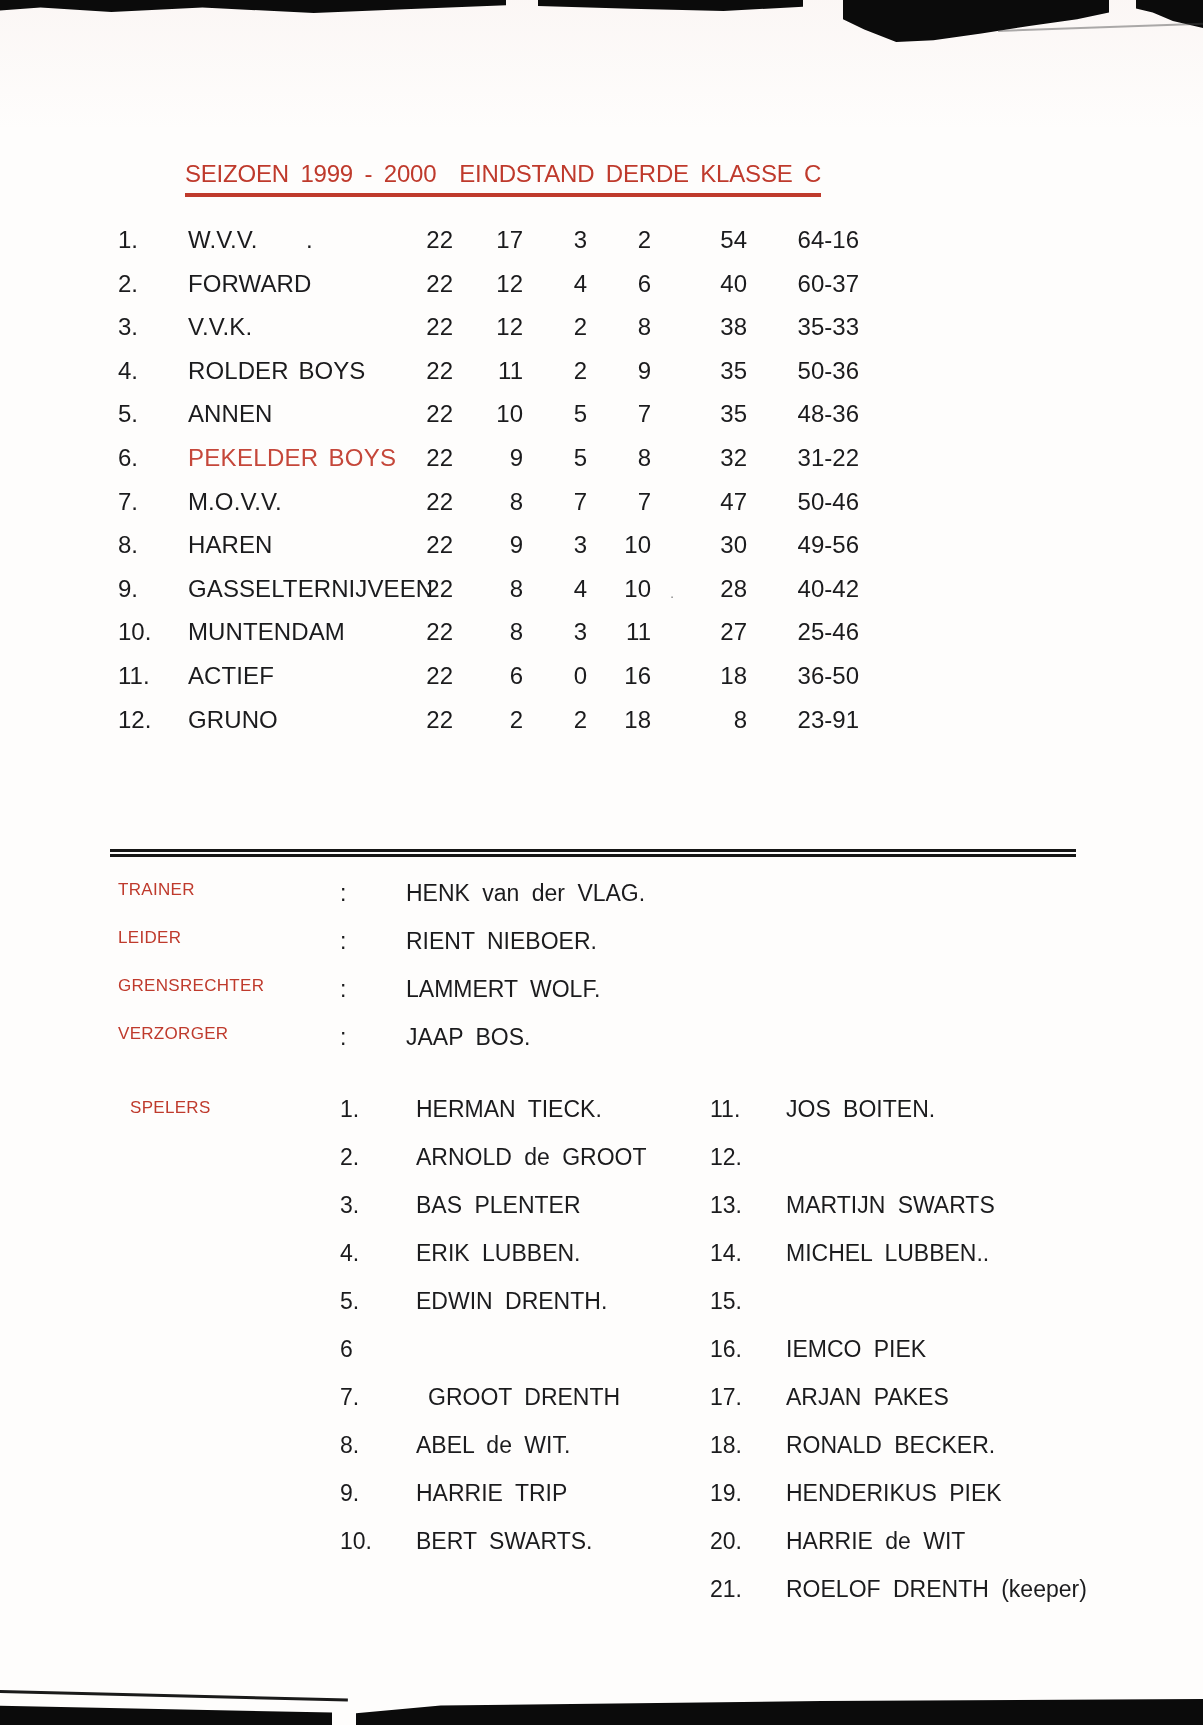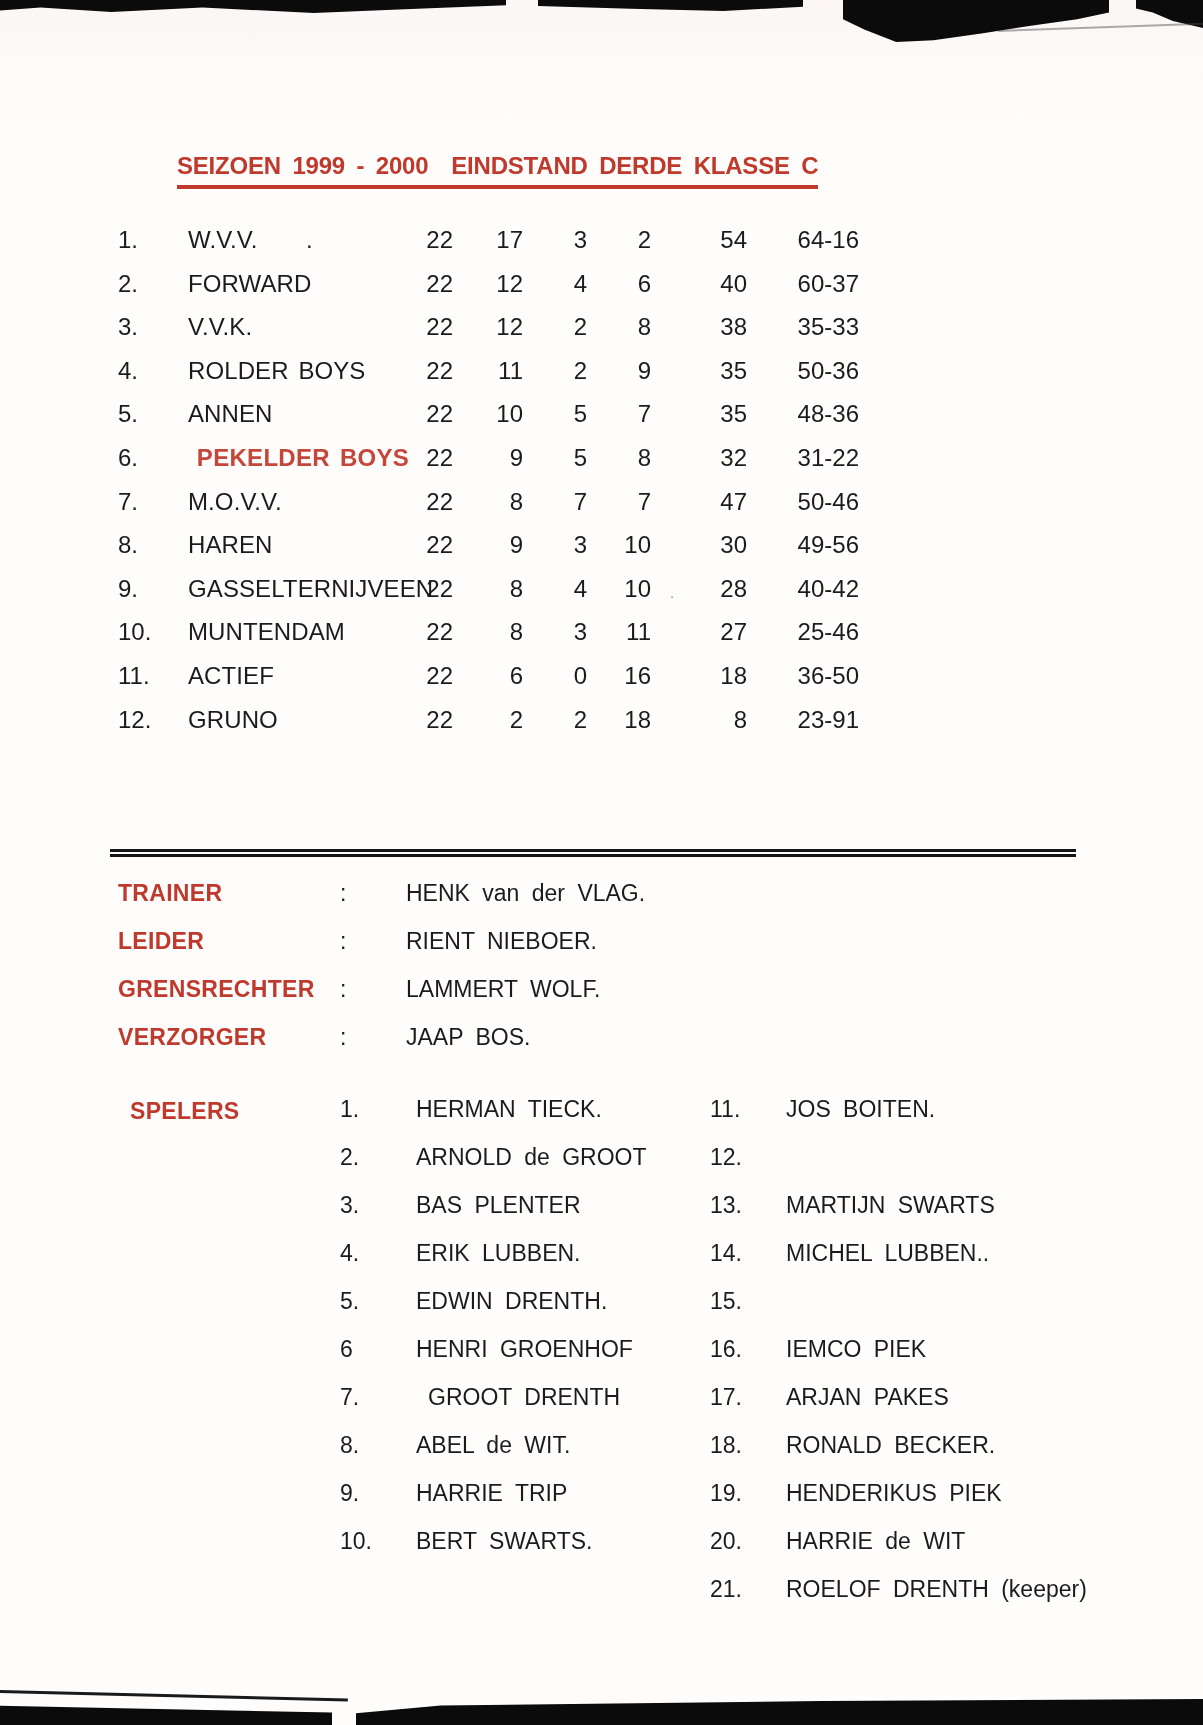--- a/index.html
+++ b/index.html
@@ -22,45 +22,45 @@
   .line-tr{position:absolute;left:998px;top:30px;width:205px;height:2px;
         background:rgba(70,70,70,0.45);transform:rotate(-2deg);transform-origin:0 0;}
   .line-bl{position:absolute;left:0;top:1690px;width:348px;height:3px;background:#1a1a1a;
         transform:rotate(1.4deg);transform-origin:0 0;}
   .art-e{left:0;top:1701px;width:332px;height:24px;
         clip-path:polygon(0 20%,100% 48%,100% 100%,0 100%);}
   .art-f{left:356px;top:1699px;width:847px;height:26px;
         clip-path:polygon(0 55%,10% 25%,55% 8%,100% 0,100% 100%,0 100%);}
 
   
-  .title{position:absolute;left:177px;top:152px;margin:0;font-size:24px;font-weight:700;
+  .title{position:absolute;left:177px;top:152px;margin:8px;font-size:24px;font-weight:400;
         color:var(--red);letter-spacing:-0.2px;word-spacing:5px;white-space:nowrap;
         border-bottom:4px solid var(--red);padding-bottom:5px;}
 
   
   .standings{position:absolute;left:118px;top:226px;width:760px;}
   .srow{display:flex;align-items:flex-start;height:43.6px;font-size:24px;position:relative;}
   .c{display:inline-block;flex:none;white-space:nowrap;}
   .rank{width:70px;}
   .team{width:230px;position:relative;letter-spacing:0.1px;word-spacing:3px;}
   .num{text-align:right;}
   .p{width:35px;} .w{width:70px;} .d{width:64px;} .l{width:64px;}
   .pts{width:96px;} .goals{width:112px;text-align:right;}
-  .hl{color:var(--red2);font-weight:700;letter-spacing:0.3px;text-align:center;}
+  .hl{color:var(--red2);font-weight:400;letter-spacing:0.3px;}
   .stray-dot{position:absolute;left:118px;top:0;}
   .pre-pts-dot{position:absolute;left:552px;top:9px;font-size:15px;color:#8a8a8a;}
 
   
   .divider{position:absolute;left:110px;top:849px;width:966px;height:2px;
         border-top:3px solid #161616;border-bottom:3px solid #161616;}
 
   
   .staff{position:absolute;left:118px;top:880px;}
   .staff-row{position:relative;height:48px;}
-  .slabel{color:var(--red);font-weight:700;font-size:23px;letter-spacing:0.3px;white-space:nowrap;}
+  .slabel{color:var(--red);font-weight:400;font-size:17px;letter-spacing:0.3px;white-space:nowrap;}
   .scolon{position:absolute;left:222px;top:0;font-size:23px;}
   .svalue{position:absolute;left:240px;top:0;font-size:23px;word-spacing:6px;white-space:nowrap;margin-left:48px;}
 
   
   .spelers{position:absolute;left:118px;top:1096px;}
   .spelers-label{position:absolute;left:12px;top:2px;}
   .pcol{position:absolute;top:0;}
   .pcol-left{left:222px;}
   .pcol-right{left:592px;}
   .prow{height:48px;display:flex;font-size:23px;}
@@ -253,21 +253,20 @@
       <div class="prow">
         <span class="pnum">4.</span>
         <span class="pname">ERIK LUBBEN.</span>
       </div>
       <div class="prow">
         <span class="pnum">5.</span>
         <span class="pname">EDWIN DRENTH.</span>
       </div>
       <div class="prow">
         <span class="pnum">6</span>
-        <span class="pname">HENRI GROENHOF</span>
       </div>
       <div class="prow">
         <span class="pnum">7.</span>
         <span class="pname indent">GROOT DRENTH</span>
       </div>
       <div class="prow">
         <span class="pnum">8.</span>
         <span class="pname">ABEL de WIT.</span>
       </div>
       <div class="prow">

